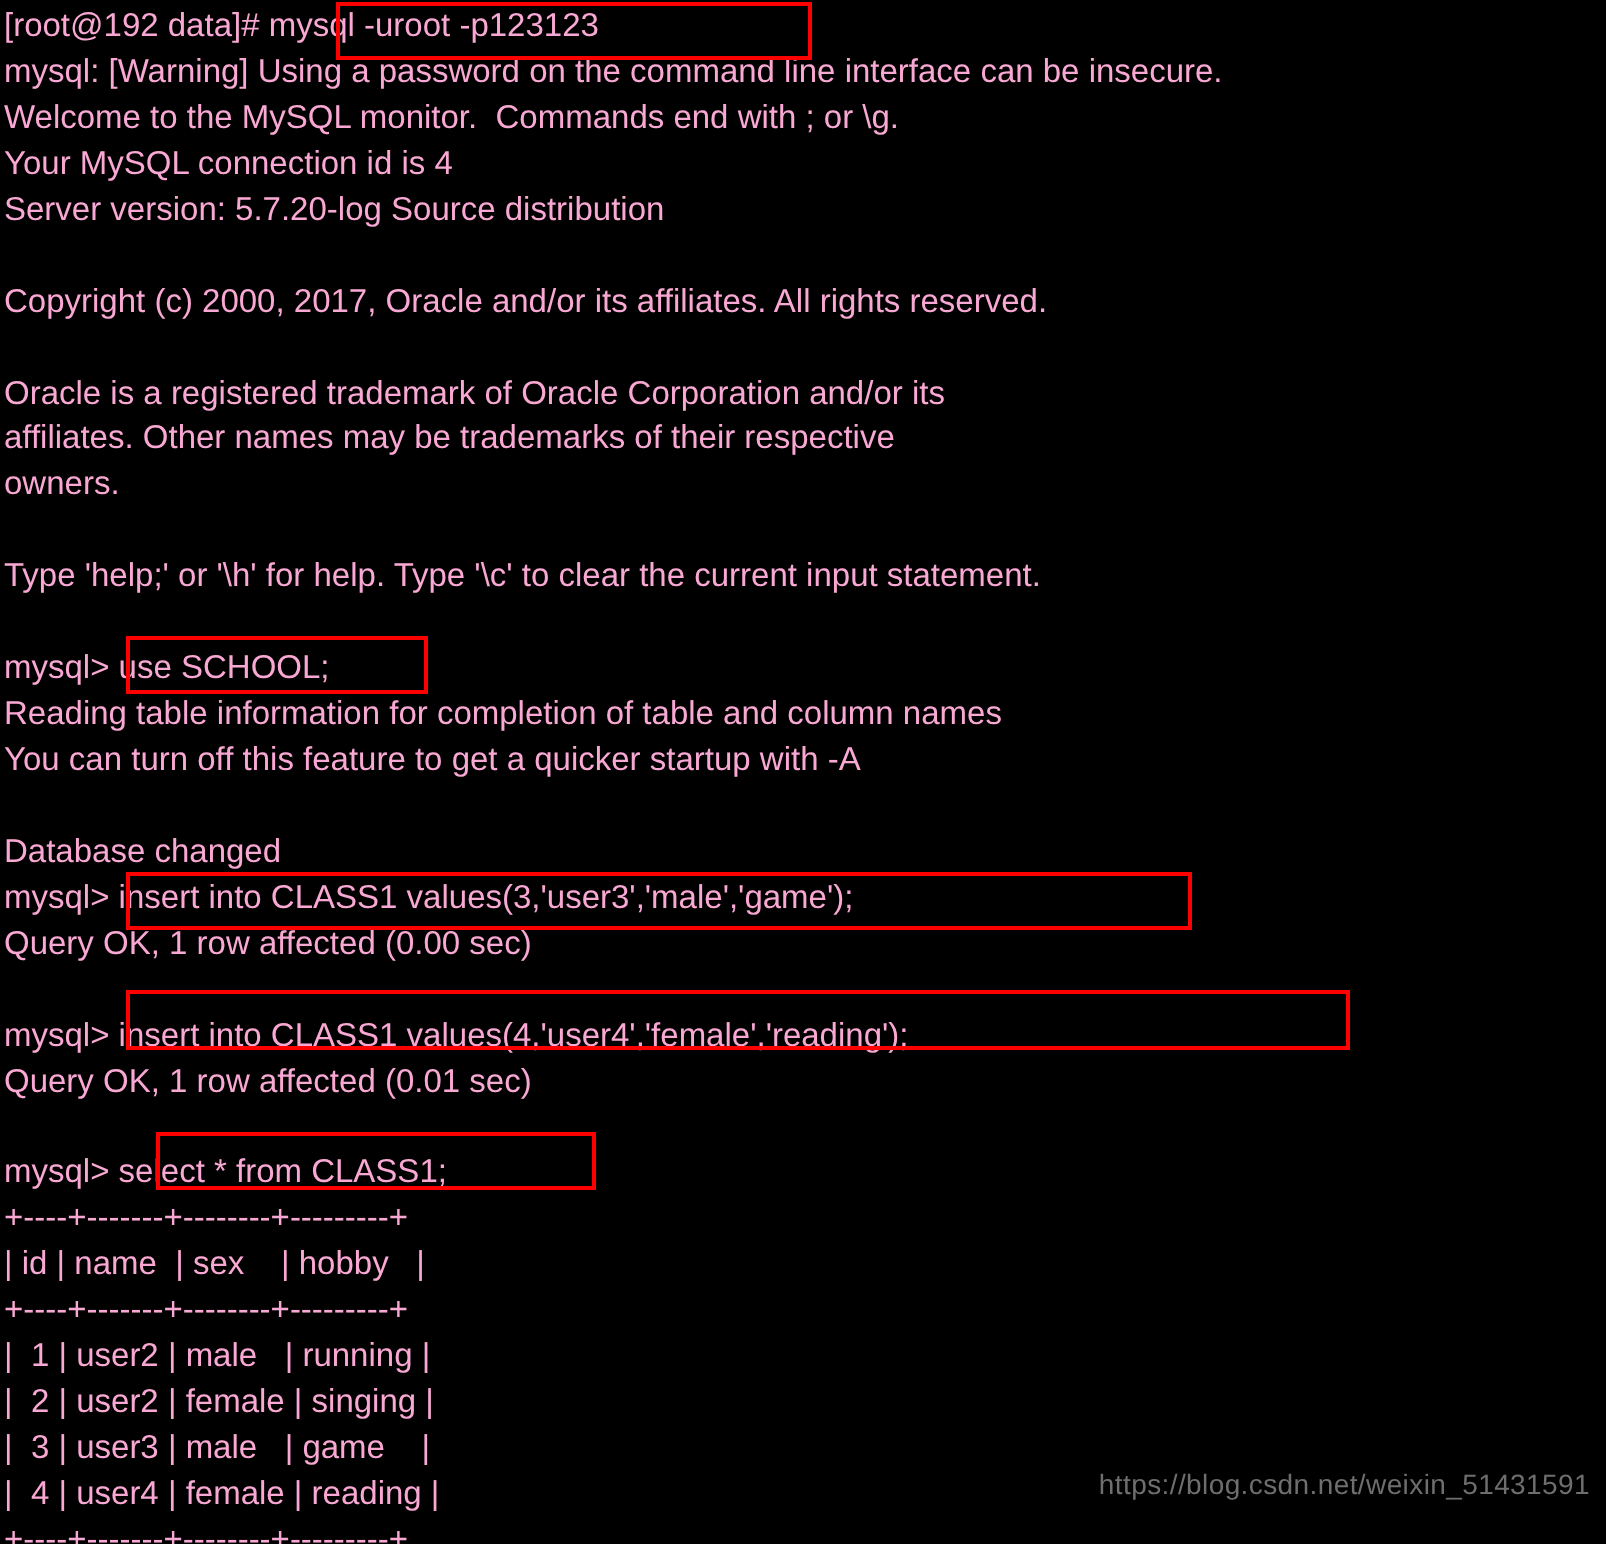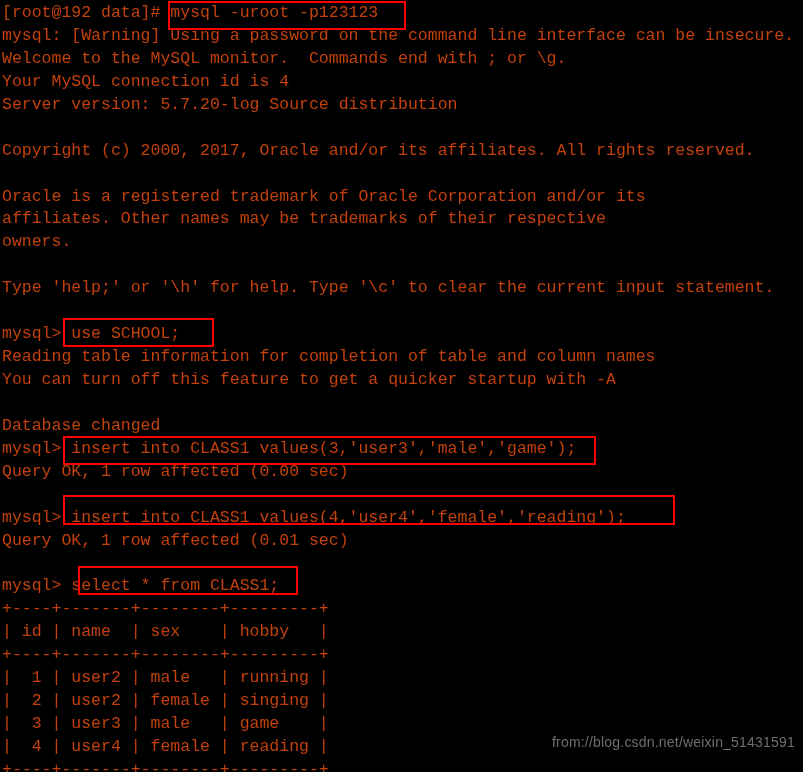--- a/index.html
+++ b/index.html
@@ -30,22 +30,22 @@
     letter-spacing: 0px;
     padding: 2px 0 0 2px;
     box-sizing: border-box;
     white-space: pre;
     overflow: hidden;
   }
 
   .line {
     height: 22.95px;
     white-space: pre;
-    font-family: Liberation Mono, monospace;
-    color: #c2410c;
+    font-family: Liberation Sans, sans-serif;
+    color: #f9a8d4;
   }
 
   .blank {
     height: 22.95px;
   }
 
   
   .hl-box {
     position: absolute;
     border: 2px solid #ff0000;
@@ -71,13 +71,13 @@
 <div id="terminal"><div class="line">[root@192 data]# mysql -uroot -p123123</div><div class="line">mysql: [Warning] Using a password on the command line interface can be insecure.</div><div class="line">Welcome to the MySQL monitor.  Commands end with ; or \g.</div><div class="line">Your MySQL connection id is 4</div><div class="line">Server version: 5.7.20-log Source distribution</div><div class="line blank">&nbsp;</div><div class="line">Copyright (c) 2000, 2017, Oracle and/or its affiliates. All rights reserved.</div><div class="line blank">&nbsp;</div><div class="line">Oracle is a registered trademark of Oracle Corporation and/or its</div><div class="line">affiliates. Other names may be trademarks of their respective</div><div class="line">owners.</div><div class="line blank">&nbsp;</div><div class="line">Type 'help;' or '\h' for help. Type '\c' to clear the current input statement.</div><div class="line blank">&nbsp;</div><div class="line">mysql&gt; use SCHOOL;</div><div class="line">Reading table information for completion of table and column names</div><div class="line">You can turn off this feature to get a quicker startup with -A</div><div class="line blank">&nbsp;</div><div class="line">Database changed</div><div class="line">mysql&gt; insert into CLASS1 values(3,'user3','male','game');</div><div class="line">Query OK, 1 row affected (0.00 sec)</div><div class="line blank">&nbsp;</div><div class="line">mysql&gt; insert into CLASS1 values(4,'user4','female','reading');</div><div class="line">Query OK, 1 row affected (0.01 sec)</div><div class="line blank">&nbsp;</div><div class="line">mysql&gt; select * from CLASS1;</div><div class="line">+----+-------+--------+---------+</div><div class="line">| id | name  | sex    | hobby   |</div><div class="line">+----+-------+--------+---------+</div><div class="line">|  1 | user2 | male   | running |</div><div class="line">|  2 | user2 | female | singing |</div><div class="line">|  3 | user3 | male   | game    |</div><div class="line">|  4 | user4 | female | reading |</div><div class="line">+----+-------+--------+---------+</div></div>
 
 <div id="highlight-layer">
     <div class="hl-box" style="left: 168px; top: 1px; width: 238px; height: 29px; border-color: rgb(255, 0, 0);"></div>
     <div class="hl-box" style="left: 63px; top: 318px; width: 151px; height: 29px; border-color: rgb(255, 0, 0);"></div>
     <div class="hl-box" style="left: 63px; top: 436px; width: 533px; height: 29px; border-color: rgb(255, 0, 0);"></div>
     <div class="hl-box" style="left: 63px; top: 495px; width: 612px; height: 30px; border-color: rgb(255, 0, 0);"></div>
     <div class="hl-box" style="left: 78px; top: 566px; width: 220px; height: 29px; border-color: rgb(255, 0, 0);"></div>
   </div>
 
-<div id="watermark">from://blog.csdn.net/weixin_51431591</div>
+<div id="watermark">https://blog.csdn.net/weixin_51431591</div>
 
 </body></html>

